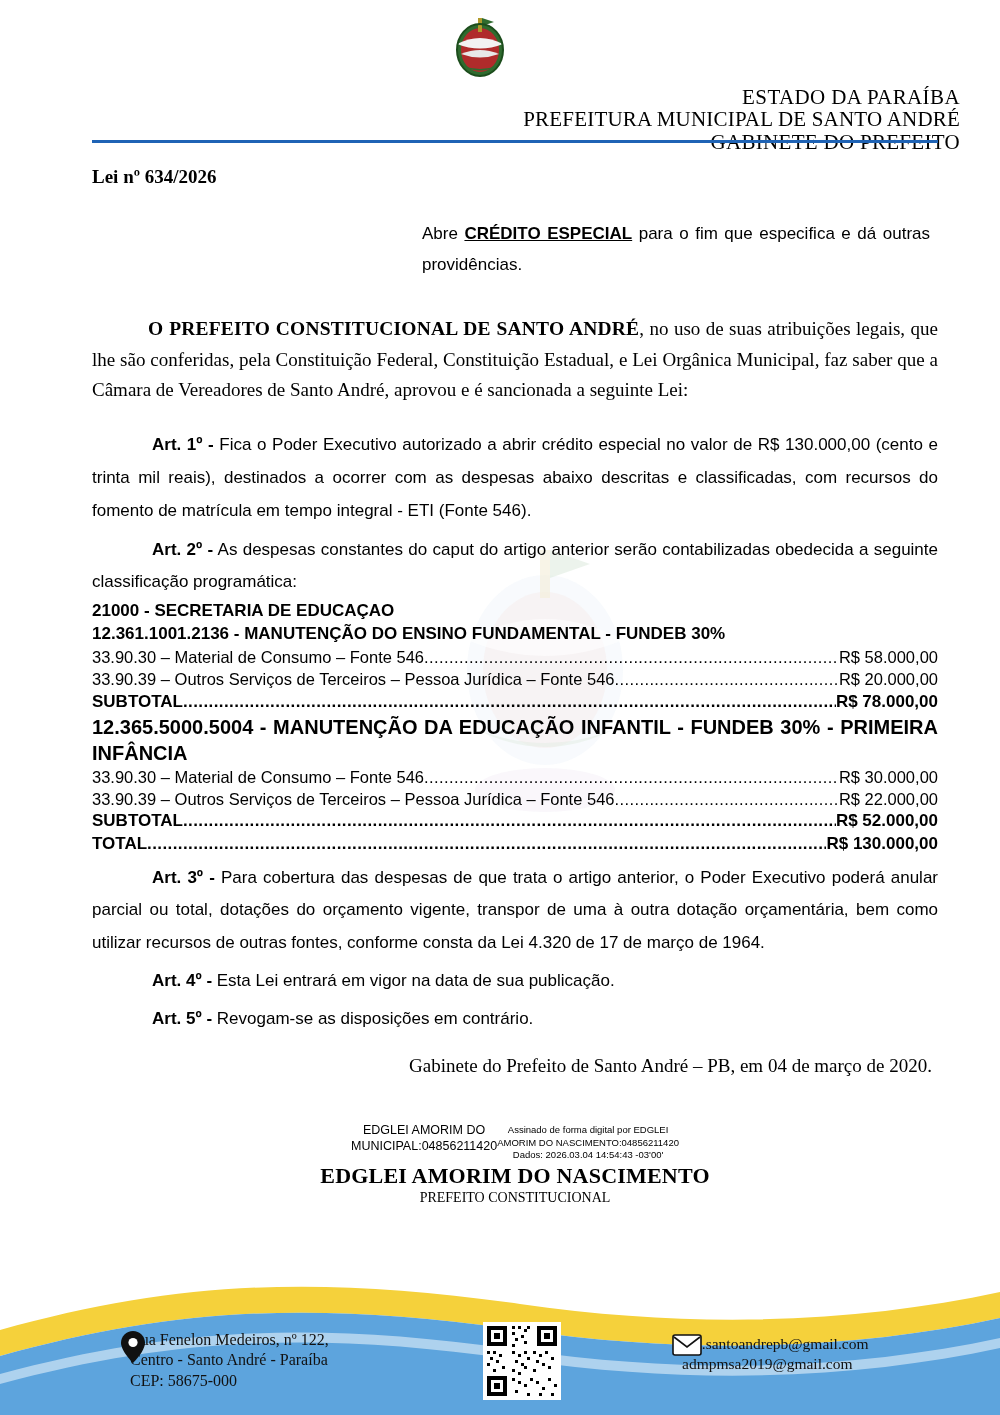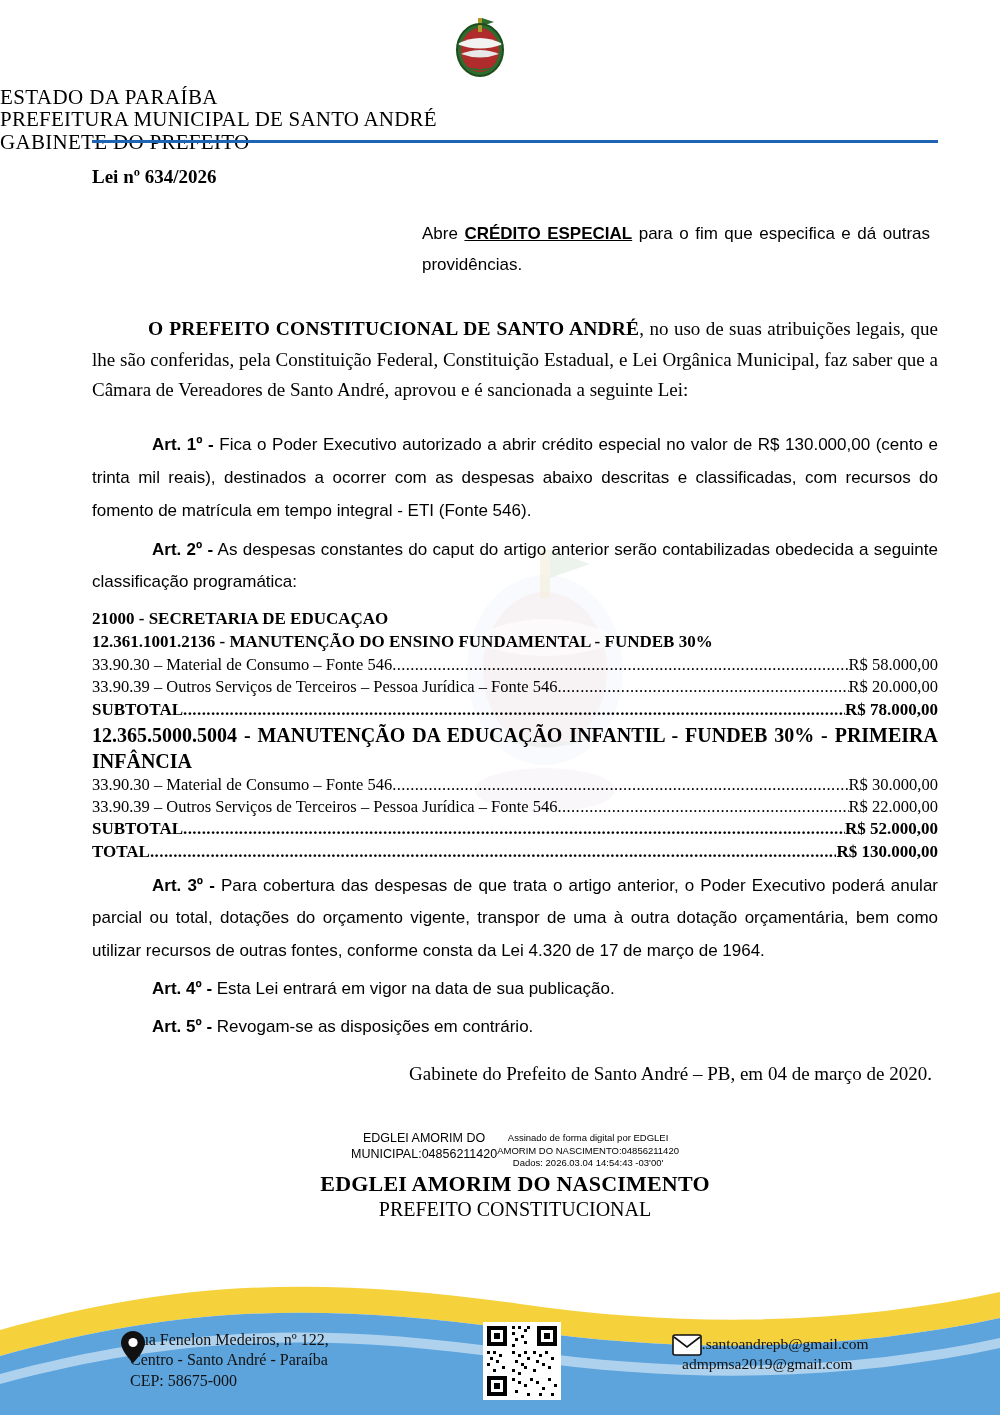--- a/index.html
+++ b/index.html
@@ -21,21 +21,21 @@
     width: 1000px;
     height: 1415px;
   }
 
   
   .header {
     position: absolute;
     top: 10px;
     left: 0;
     width: 960px;
-    text-align: left;
+    text-align: right;
   }
   .coat {
     width: 74px;
     height: 74px;
     margin: 0 auto 2px auto;
     position: relative;
   }
   .coat svg { display:block; }
 
   .header-lines {
@@ -108,22 +108,22 @@
     font-size: 17px;
     line-height: 1.95;
     text-align: justify;
     text-indent: 60px;
   }
   .art .lbl { font-weight: bold; }
   .art.tight { margin-top: 6px; line-height: 1.9; }
 
   
   .budget {
-    margin-top: 10px;
-    font-family: Liberation Serif, serif;
+    margin-top: 2px;
+    font-family: Liberation Sans, sans-serif;
     font-size: 16.5px;
     line-height: 1.35;
   }
   .budget .b {
     font-weight: bold;
     font-size: 17px;
   }
   .budget .rowjust {
     display: flex;
     align-items: baseline;
@@ -184,21 +184,21 @@
   }
   .signame {
     font-family: "Liberation Serif", serif;
     font-size: 22px;
     font-weight: bold;
     margin-top: 2px;
     letter-spacing: .2px;
   }
   .sigrole {
     font-family: "Liberation Serif", serif;
-    font-size: 20px;
+    font-size: 14px;
     margin-top: 1px;
   }
 
   
   .watermark {
     position: absolute;
     left: 430px;
     top: 520px;
     width: 230px;
     height: 330px;

